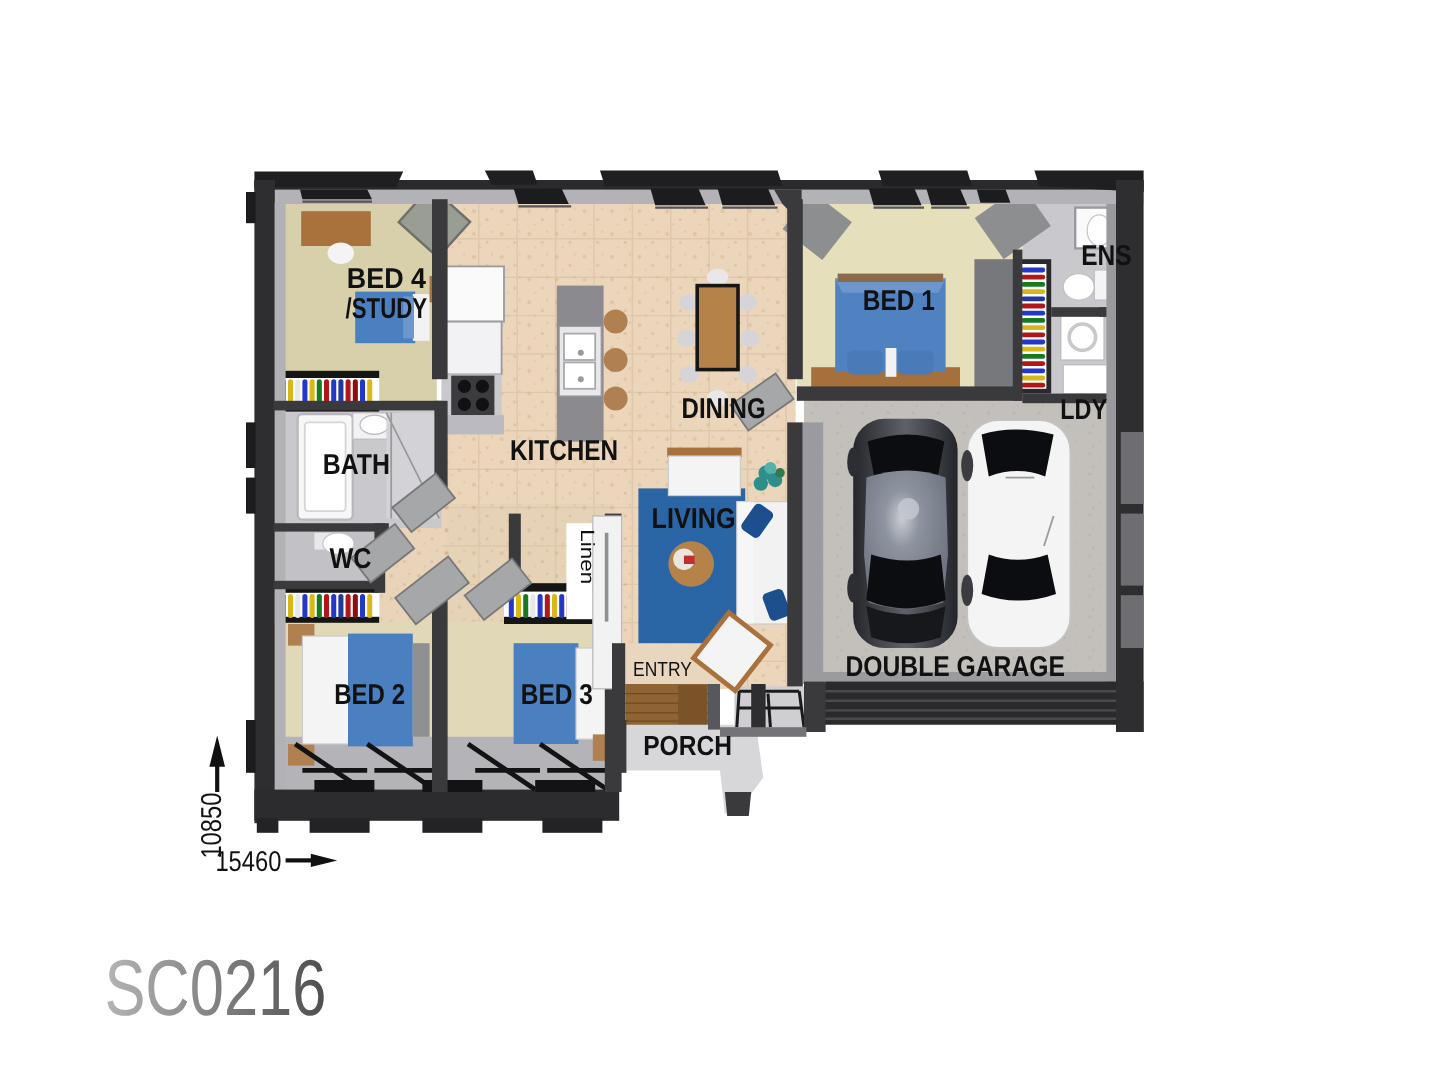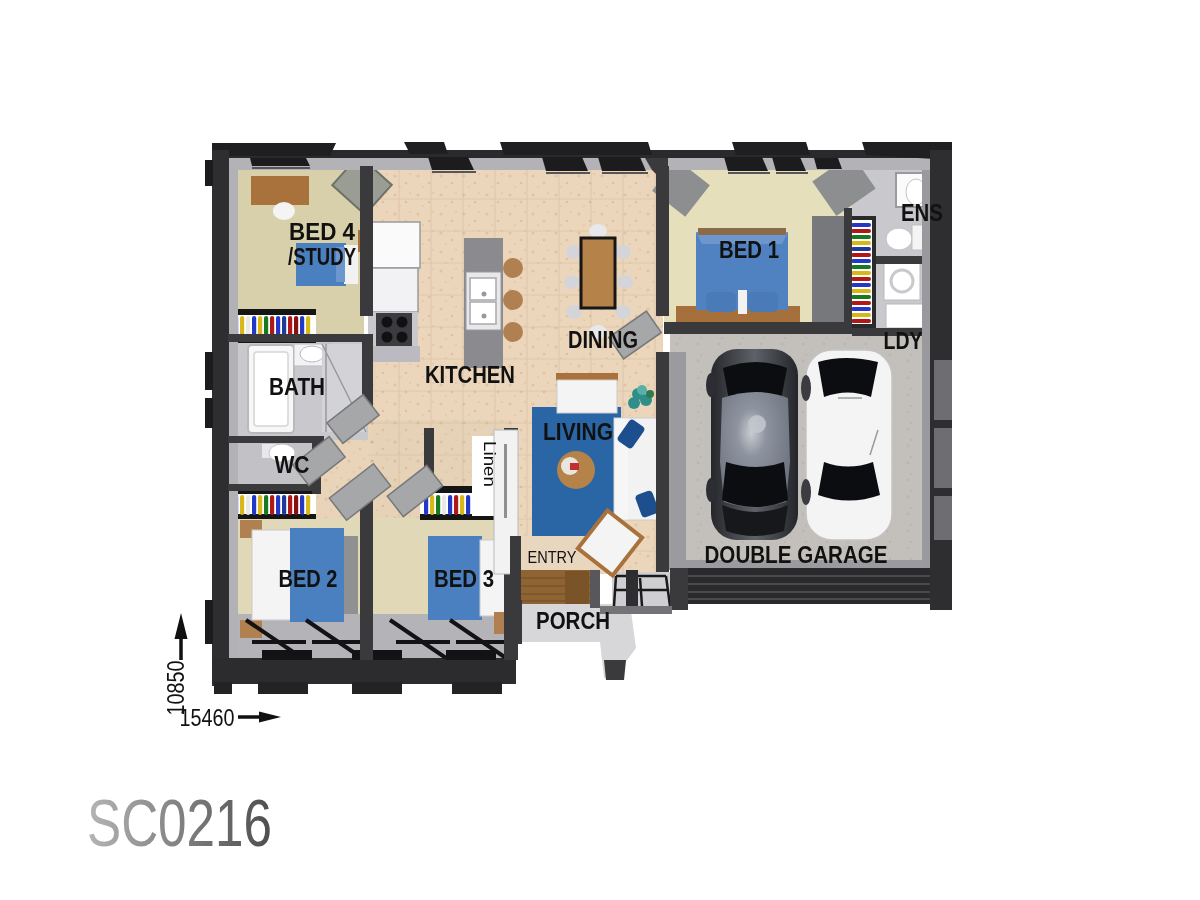--- a/index.html
+++ b/index.html
@@ -1,16 +1,16 @@
 <!DOCTYPE html>
 <html><head>
 <meta charset="utf-8">
 <style>
   html,body{margin:0;padding:0;background:#ffffff;}
-  #wrap{position:relative;width:952px;height:900px;background:#ffffff;overflow:hidden;}
+  #wrap{position:relative;width:1200px;height:900px;background:#ffffff;overflow:hidden;}
   svg{position:absolute;left:0;top:0;}
   text{font-family:"Liberation Sans", sans-serif;}
   .lbl{font-weight:bold;fill:#111111;}
 </style>
 </head>
 <body>
 <div id="wrap">
 <svg width="1200" height="900" viewBox="0 0 1200 900">
 <defs>
   <linearGradient id="scgrad" x1="0" y1="0" x2="1" y2="0">

